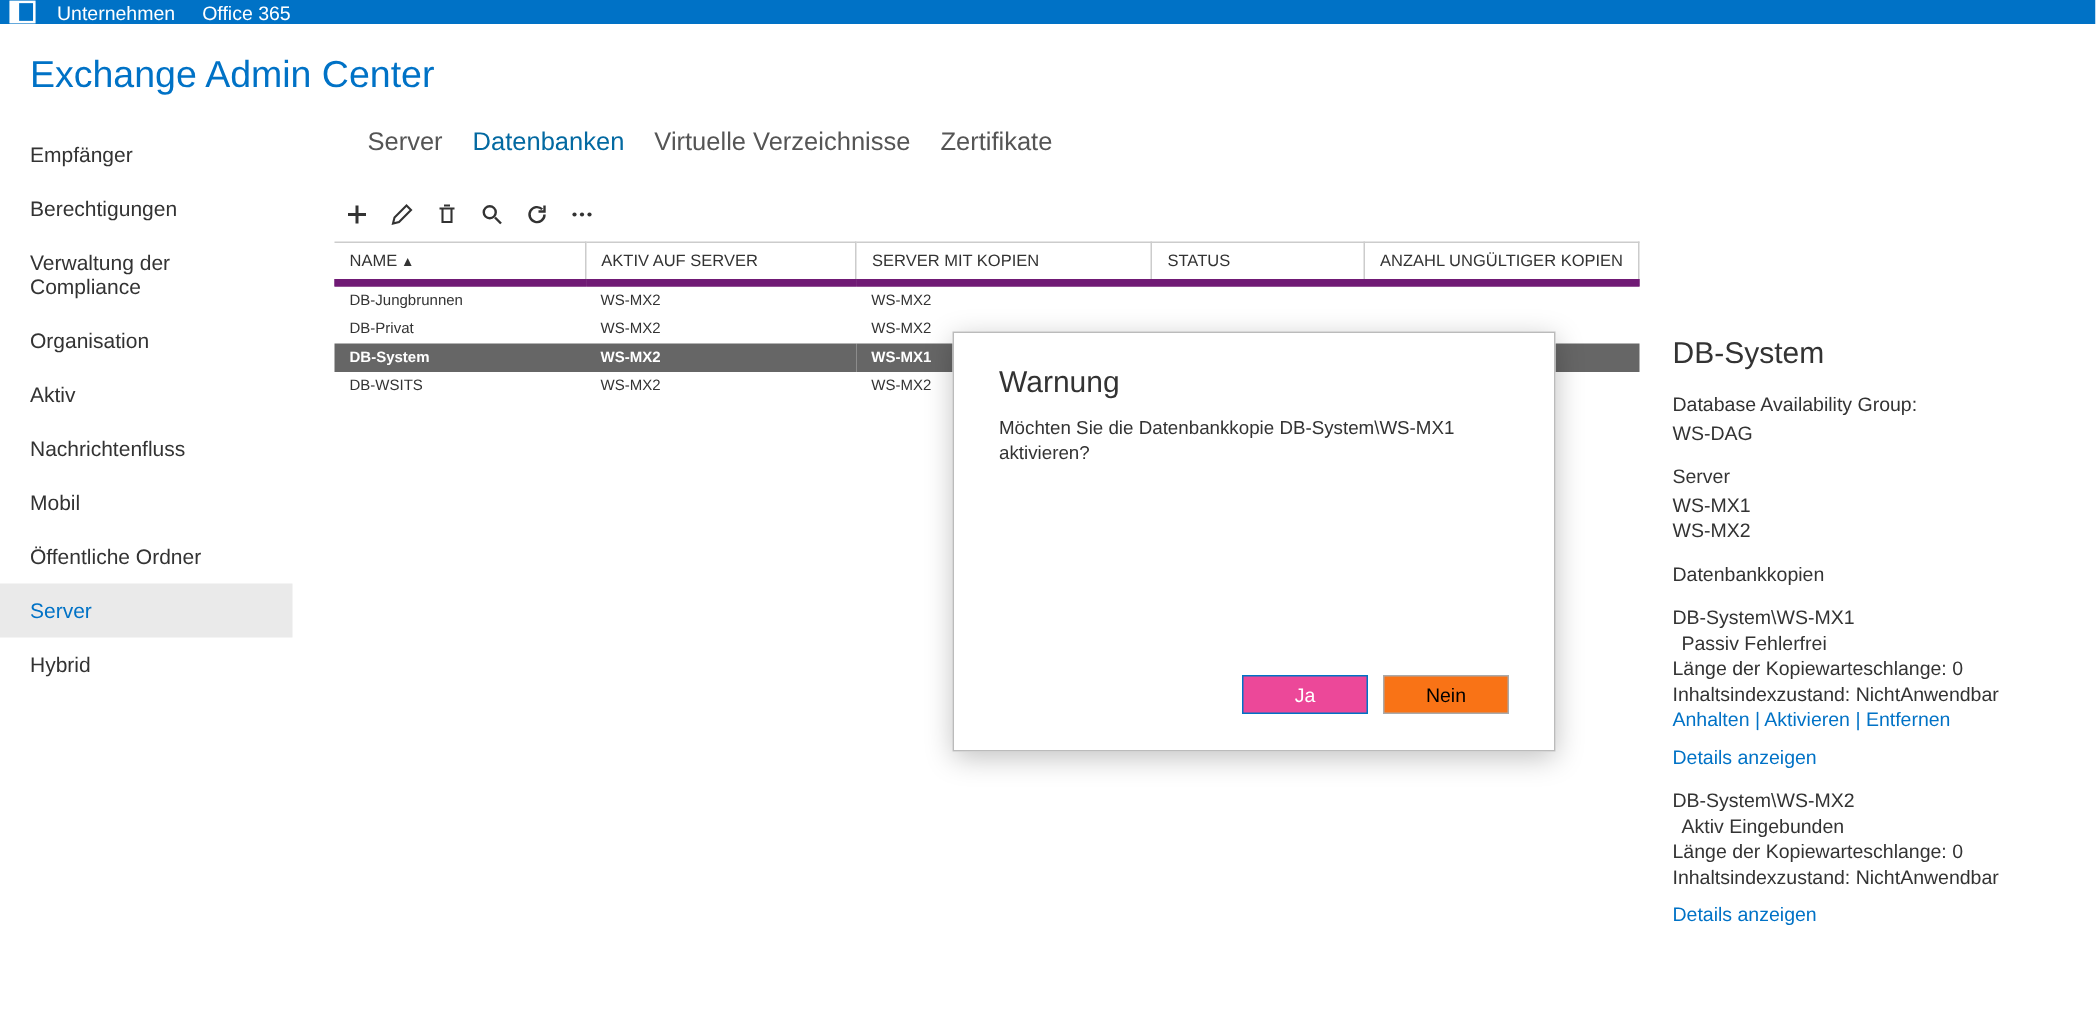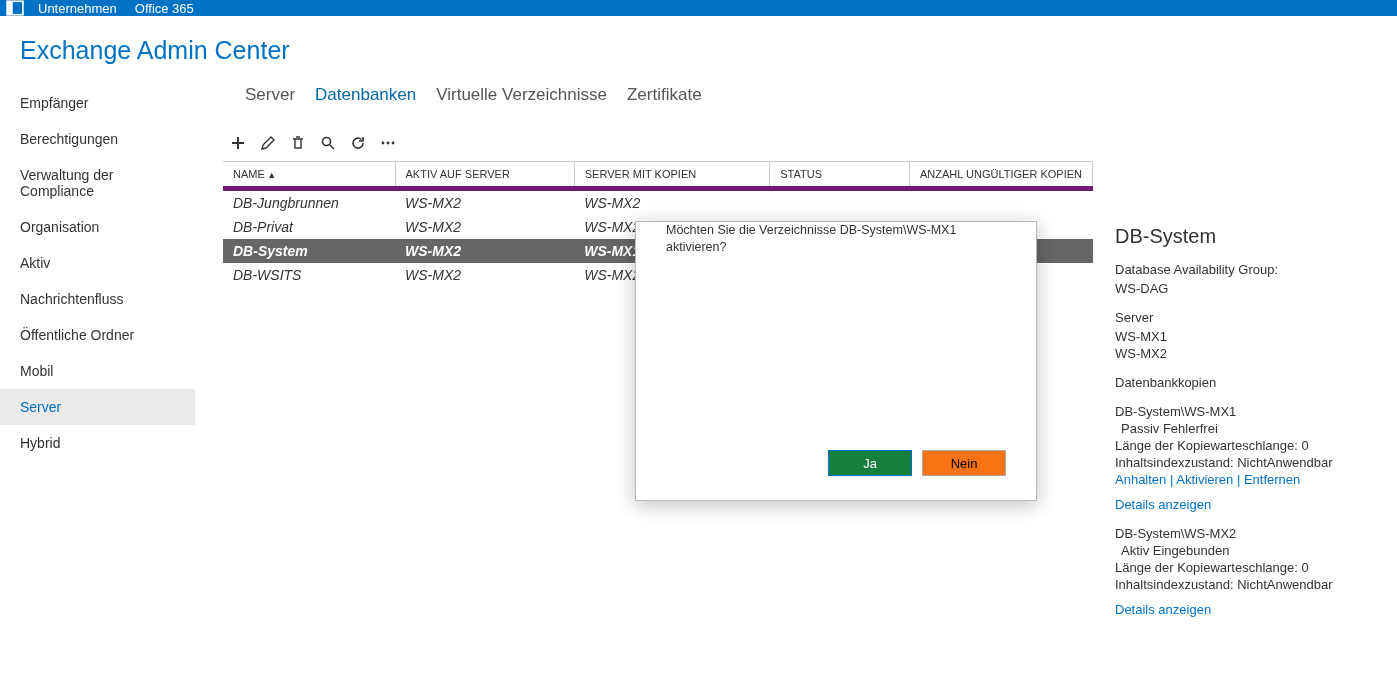--- a/index.html
+++ b/index.html
@@ -109,22 +109,21 @@
     color: #333;
     white-space: nowrap;
   }
   th.sort::after {
     content: " ▲";
     font-size: 9px;
     color: #333;
   }
   td {
     padding: 4px 10px;
-    font-size: 14px;
-    font-style: italic;
+    font-size: 10px;
   }
   tr.sel td {
     background: #666;
     color: #fff;
     font-weight: 600;
   }
   .details {
     position: absolute;
     left: 920px;
     top: 150px;
@@ -177,21 +176,21 @@
   }
   .dialog button {
     width: 84px;
     height: 26px;
     font-size: 13px;
     border: 1px solid #aaa;
     background: #f97316;
     cursor: pointer;
   }
   .dialog button.primary {
-    background: #15803d;
+    background: #ec4899;
     border-color: #0072c6;
     color: #fff;
   }
 </style>
 </head>
 <body>
 
 <div class="topbar">
   <span class="logo">
     <svg viewBox="0 0 16 16">
@@ -207,22 +206,22 @@
 
 <div class="content">
 
   <div class="sidebar">
     <div class="item">Empfänger</div>
     <div class="item">Berechtigungen</div>
     <div class="item">Verwaltung der Compliance</div>
     <div class="item">Organisation</div>
     <div class="item">Aktiv</div>
     <div class="item">Nachrichtenfluss</div>
+    <div class="item">Mobil</div>
     <div class="item">Öffentliche Ordner</div>
-    <div class="item">Mobil</div>
     <div class="item active">Server</div>
     <div class="item">Hybrid</div>
   </div>
 
   <div class="main">
 
     <div class="tabs">
       <span class="tab">Server</span>
       <span class="tab active">Datenbanken</span>
       <span class="tab">Virtuelle Verzeichnisse</span>
@@ -343,21 +342,22 @@
         <div class="val" style="padding-left:6px">Aktiv Eingebunden</div>
         <div class="val">Länge der Kopiewarteschlange:  0</div>
         <div class="val">Inhaltsindexzustand:  NichtAnwendbar</div>
         <div class="val" style="margin-top:10px">
           <span class="link">Details anzeigen</span>
         </div>
       </div>
     </div>
 
     <div class="dialog">
-      <div class="msg">Möchten Sie die Verzeichnisse DB-System\WS-MX1 aktivieren?</div>
+      <div class="title">Warnung</div>
+      <div class="msg">Möchten Sie die Datenbankkopie DB-System\WS-MX1 aktivieren?</div>
       <div class="buttons">
         <button class="primary">Ja</button>
         <button>Nein</button>
       </div>
     </div>
 
   </div>
 </div>
 
 </body></html>

